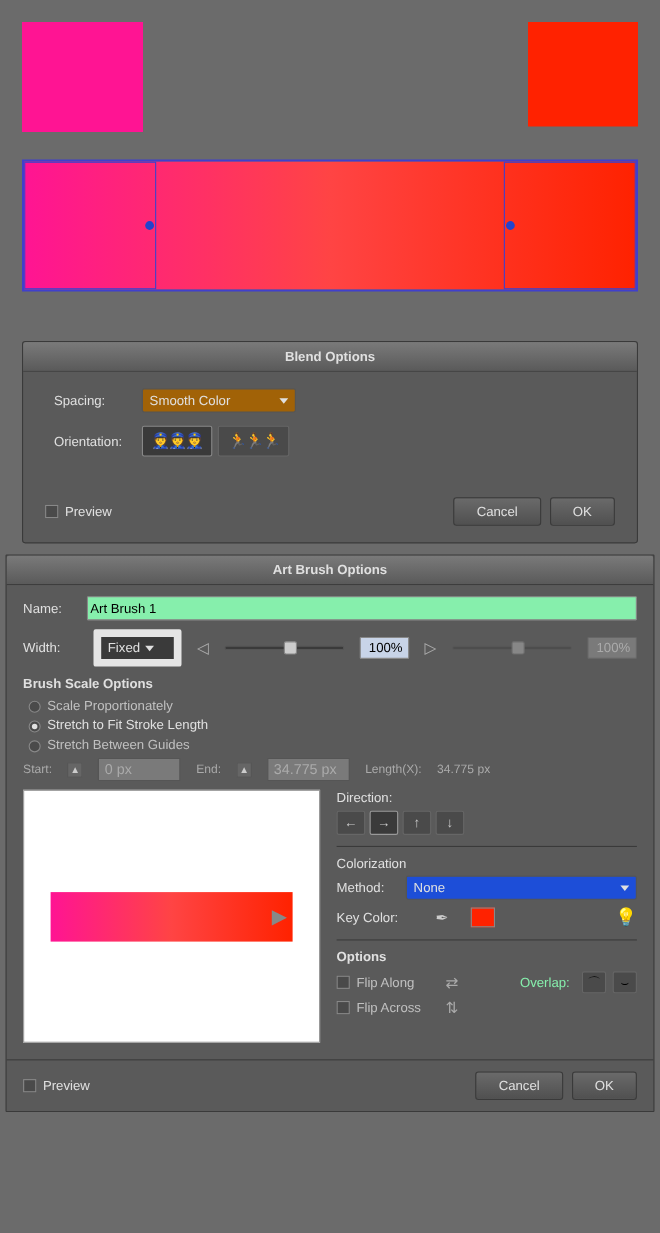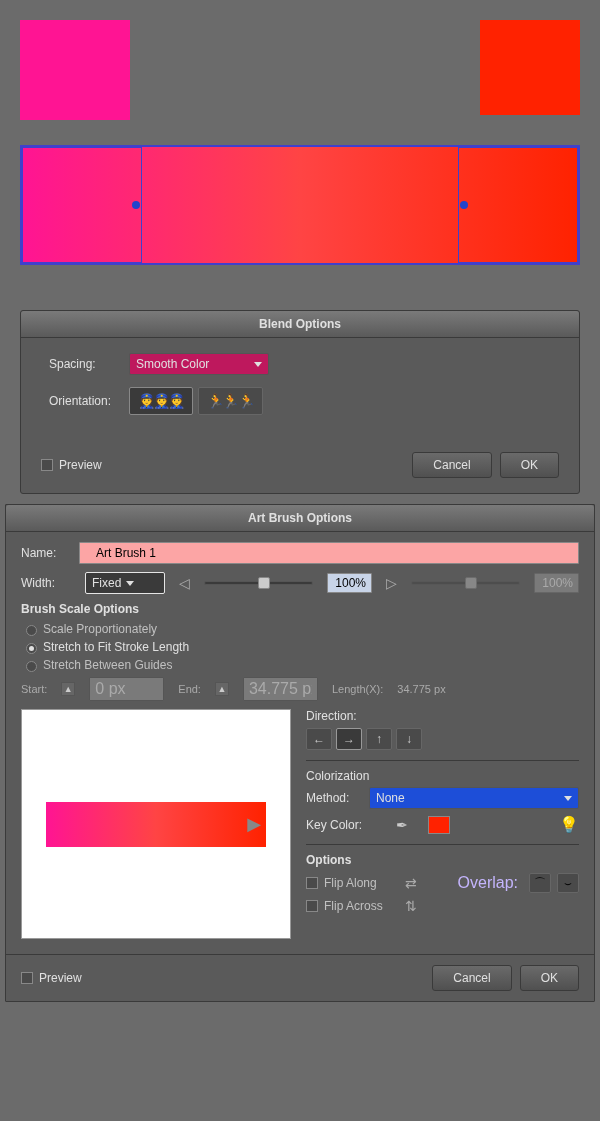--- a/index.html
+++ b/index.html
@@ -122,21 +122,21 @@
       margin-bottom: 12px;
     }
 
     .dialog-label {
       color: #e0e0e0;
       min-width: 80px;
       font-size: 12px;
     }
 
     .dropdown-select {
-      background: #be185d;
+      background: #a16207;
       border: 1px solid #555;
       color: #e0e0e0;
       padding: 3px 6px;
       font-size: 12px;
       border-radius: 2px;
       display: flex;
       align-items: center;
       min-width: 140px;
       cursor: pointer;
     }
@@ -247,39 +247,39 @@
       gap: 8px;
     }
 
     .field-label {
       color: #e0e0e0;
       font-size: 12px;
       min-width: 50px;
     }
 
     .text-input {
-      background: #fca5a5;
+      background: #86efac;
       border: 1px solid #888;
       color: #000;
-      padding: 3px 16px;
+      padding: 3px 2px;
       font-size: 12px;
       flex: 1;
       border-radius: 1px;
     }
 
     .width-row {
       display: flex;
       align-items: center;
       margin-bottom: 8px;
       gap: 14px;
     }
 
     .width-dropdown {
       background: #3a3a3a;
-      border: 1px solid #e5e5e5;
+      border: 7px solid #e5e5e5;
       color: #e0e0e0;
       padding: 3px 6px;
       font-size: 12px;
       border-radius: 2px;
       display: flex;
       align-items: center;
       min-width: 80px;
       cursor: pointer;
     }
 
@@ -387,21 +387,21 @@
     .start-end-label {
       color: #aaa;
       font-size: 11px;
     }
 
     .start-end-input {
       background: #7a7a7a;
       border: 1px solid #555;
       color: #aaa;
       padding: 2px 5px;
-      font-size: 16px;
+      font-size: 13px;
       width: 75px;
       border-radius: 1px;
     }
 
     
     .preview-area {
       background: white;
       border: 1px solid #999;
       width: 270px;
       height: 230px;
@@ -565,22 +565,22 @@
       min-width: 75px;
     }
 
     .flip-icon {
       font-size: 14px;
       color: #aaa;
       cursor: pointer;
     }
 
     .overlap-label {
-      font-size: 16px;
-      color: #c4b5fd;
+      font-size: 12px;
+      color: #86efac;
       margin-left: auto;
       margin-right: 5px;
     }
 
     .overlap-btn {
       width: 22px;
       height: 20px;
       background: #4a4a4a;
       border: 1px solid #666;
       display: flex;

